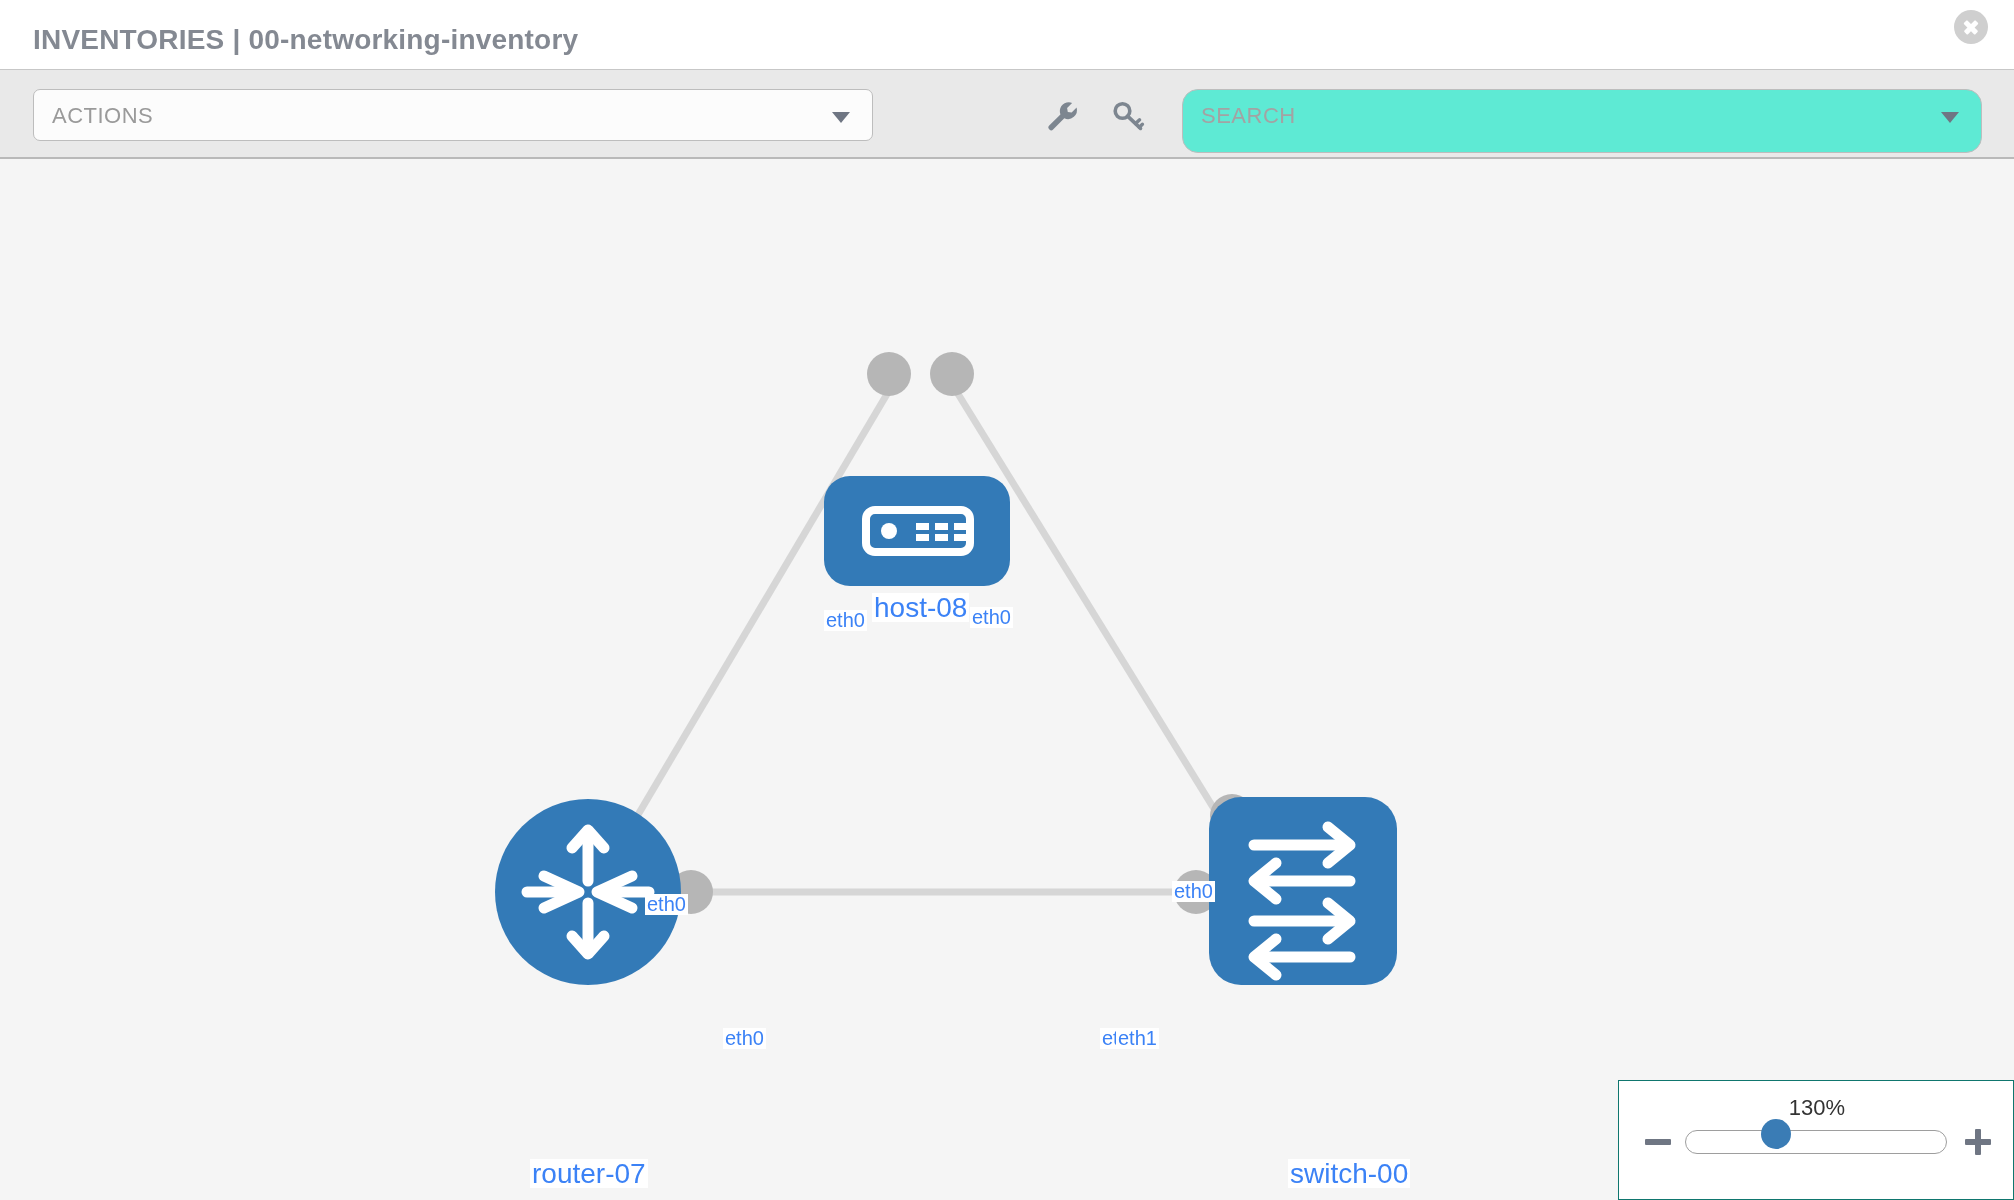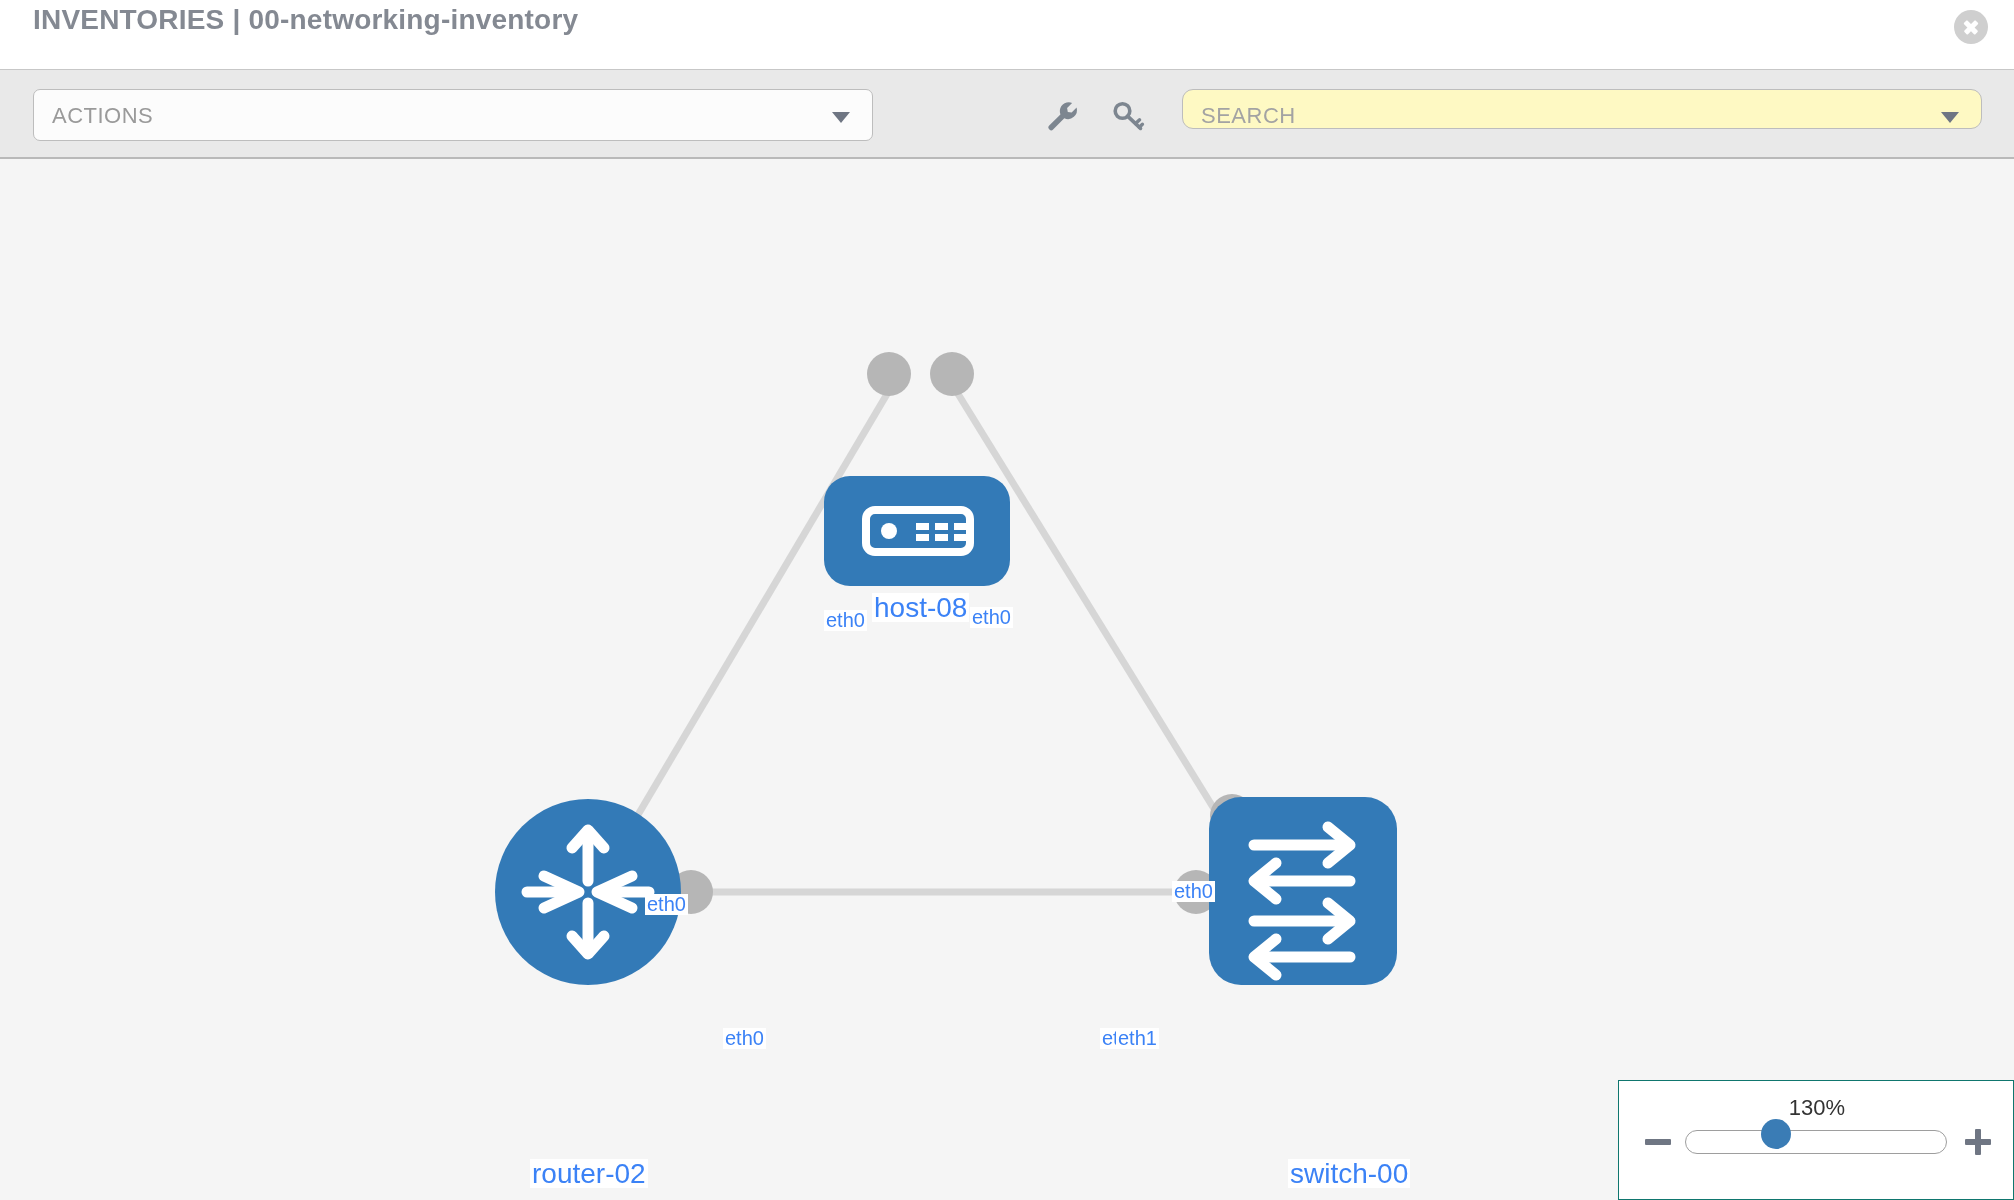--- a/index.html
+++ b/index.html
@@ -19,21 +19,21 @@
   
   .header {
     position: absolute;
     left: 0; top: 0;
     width: 2014px; height: 69px;
     background: #ffffff;
     box-sizing: border-box;
   }
   .header-title {
     position: absolute;
-    left: 33px; top: 4px;
+    left: 33px; top: 24px;
     font-size: 28px;
     font-weight: bold;
     color: #848992;
     letter-spacing: 0.2px;
     white-space: nowrap;
   }
   .close-button {
     position: absolute;
     right: 26px; top: 10px;
     width: 34px; height: 34px;
@@ -92,24 +92,24 @@
     top: 28px;
     width: 36px; height: 36px;
     cursor: pointer;
   }
   .tool-icon.wrench { left: 1044px; }
   .tool-icon.key    { left: 1110px; }
 
   .search-field {
     position: absolute;
     left: 1182px; top: 19px;
-    width: 800px; height: 40px;
-    background: #fef9c3;
+    width: 800px; height: 64px;
+    background: #5eead4;
     border: 1px solid #bdbdbd;
-    border-radius: 11px;
+    border-radius: 16px;
     box-sizing: border-box;
   }
   .search-field input {
     position: absolute;
     left: 16px; top: 0;
     width: 720px; height: 50px;
     border: 0;
     outline: none;
     background: transparent;
     font-family: "Liberation Sans", sans-serif;
@@ -297,21 +297,21 @@
             <path d="M1276 704 L1254 722 L1276 740"></path>
           <path d="M1254 762 L1346 762"></path>
             <path d="M1328 744 L1350 762 L1328 780"></path>
           <path d="M1350 798 L1258 798"></path>
             <path d="M1276 780 L1254 798 L1276 816"></path>
         </g>
       </g>
     </svg>
 
     <div class="node-label name" style="left:872px; top:434px;">host-08</div>
-    <div class="node-label name" style="left:530px; top:1000px;">router-02</div>
+    <div class="node-label name" style="left:530px; top:1000px;">router-07</div>
     <div class="node-label name" style="left:1288px; top:1000px;">switch-00</div>
 
     <div class="node-label iface" style="left:824px; top:451px;">eth0</div>
     <div class="node-label iface" style="left:970px; top:448px;">eth0</div>
     <div class="node-label iface" style="left:645px; top:735px;">eth0</div>
     <div class="node-label iface" style="left:1172px; top:722px;">eth0</div>
     <div class="node-label iface" style="left:723px; top:869px;">eth0</div>
     <div class="node-label iface" style="left:1100px; top:869px;">eth0</div>
     <div class="node-label iface" style="left:1116px; top:869px;">eth1</div>
   </div>

